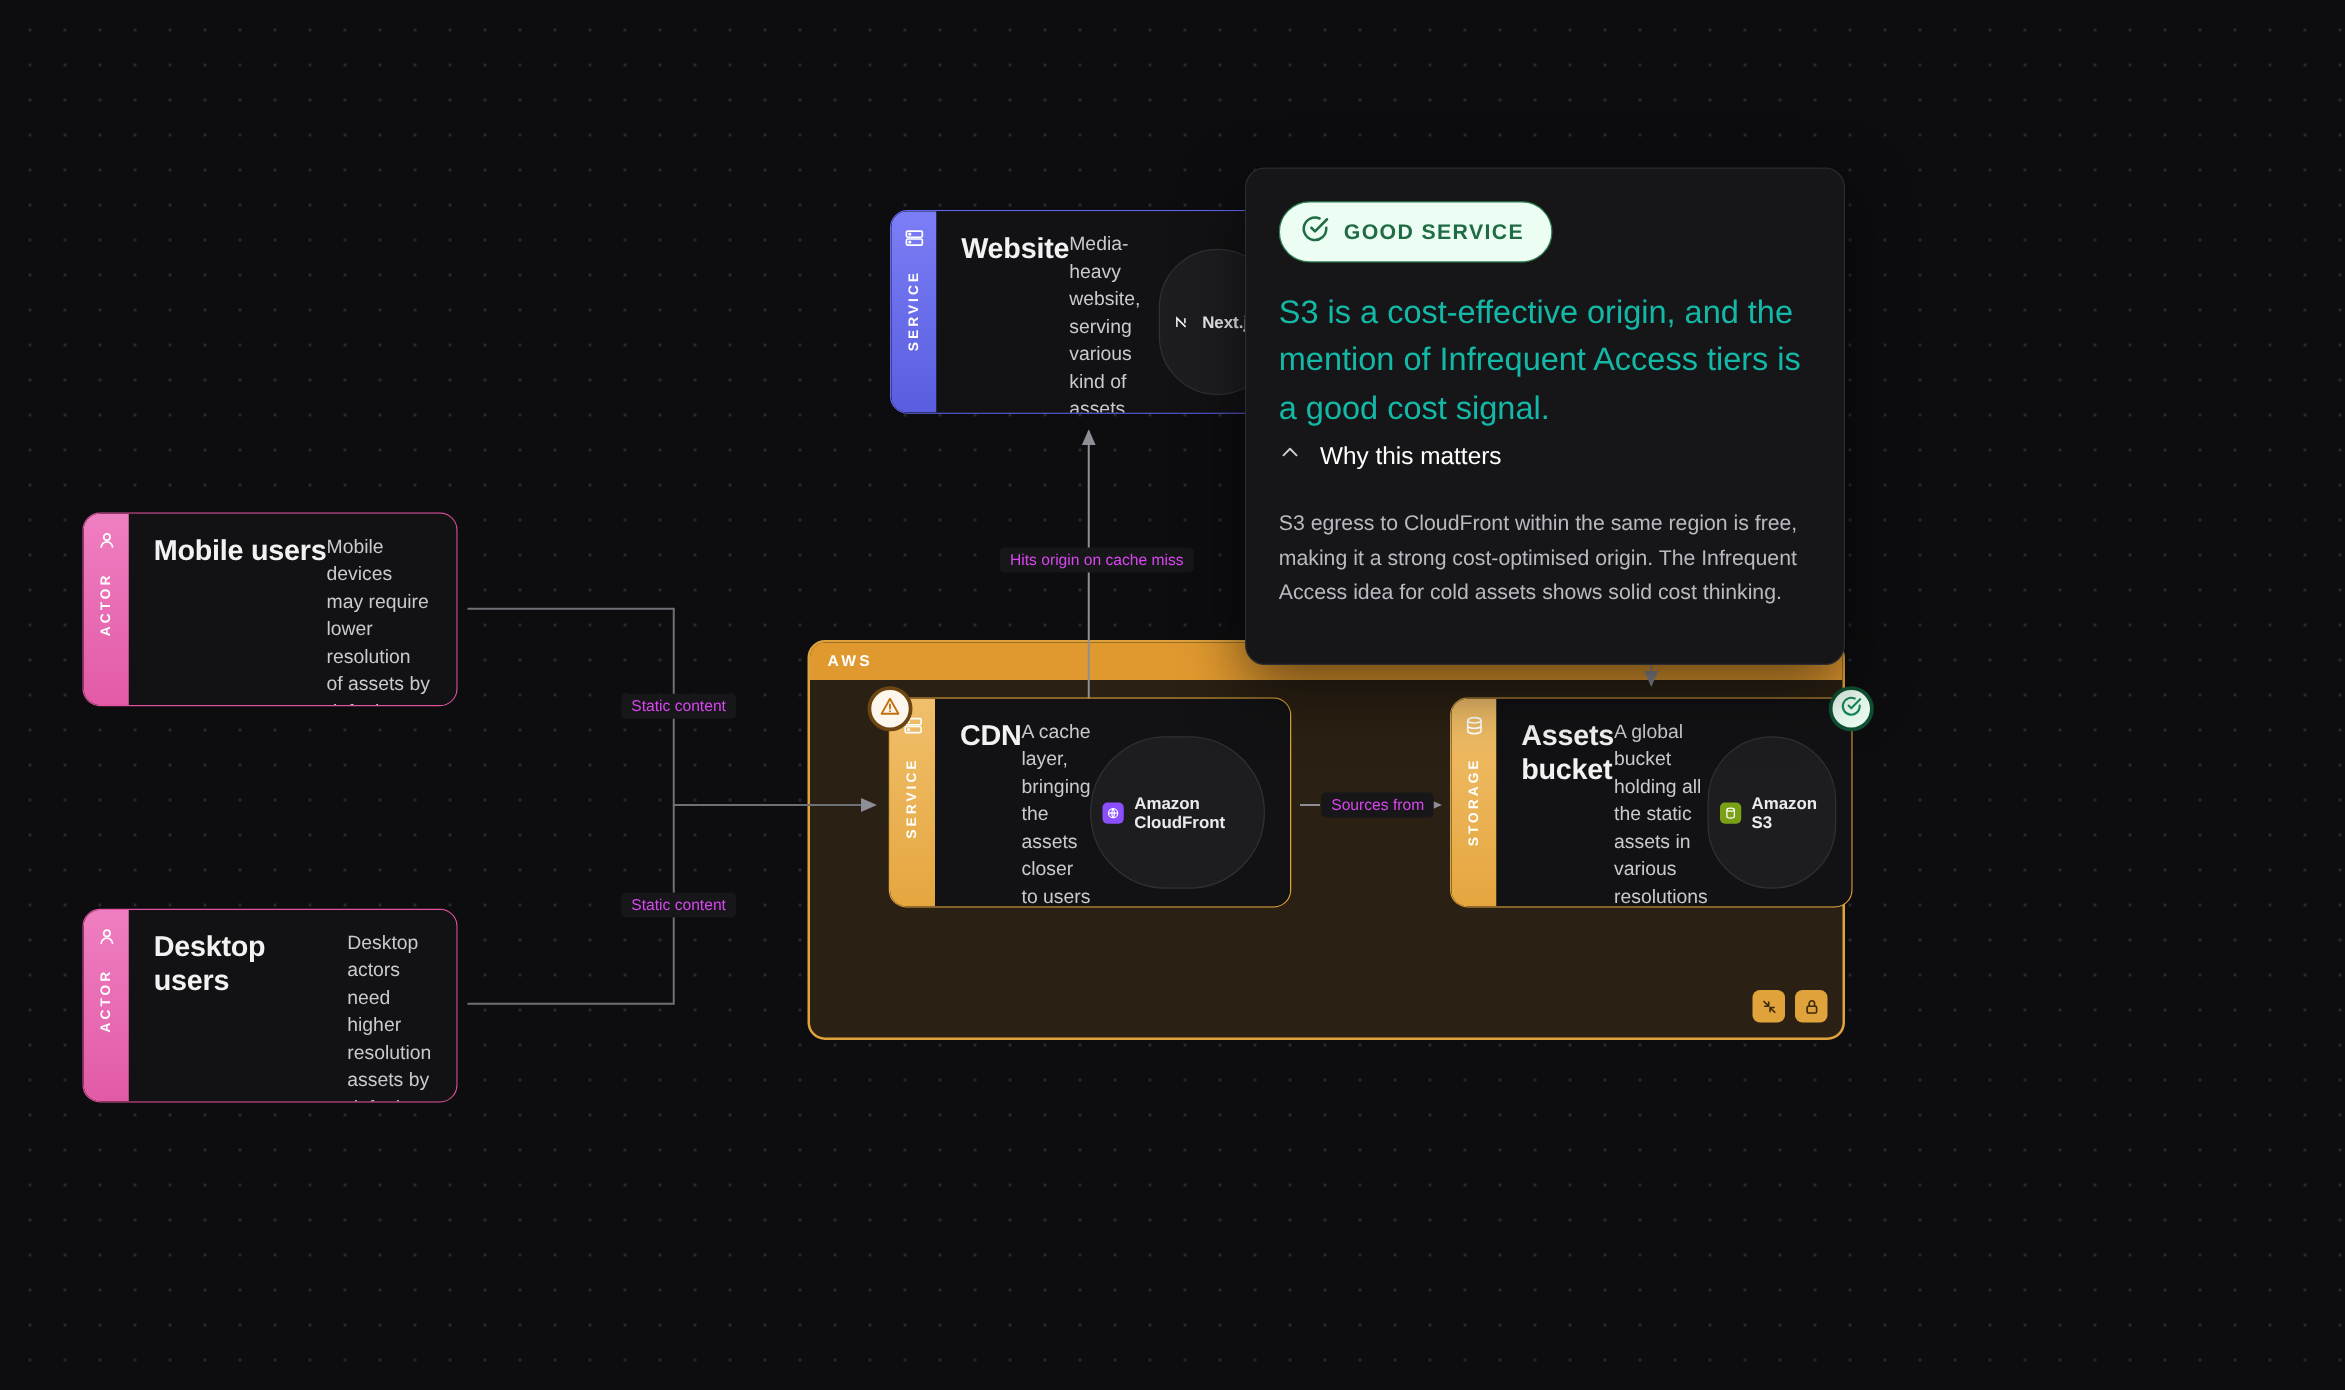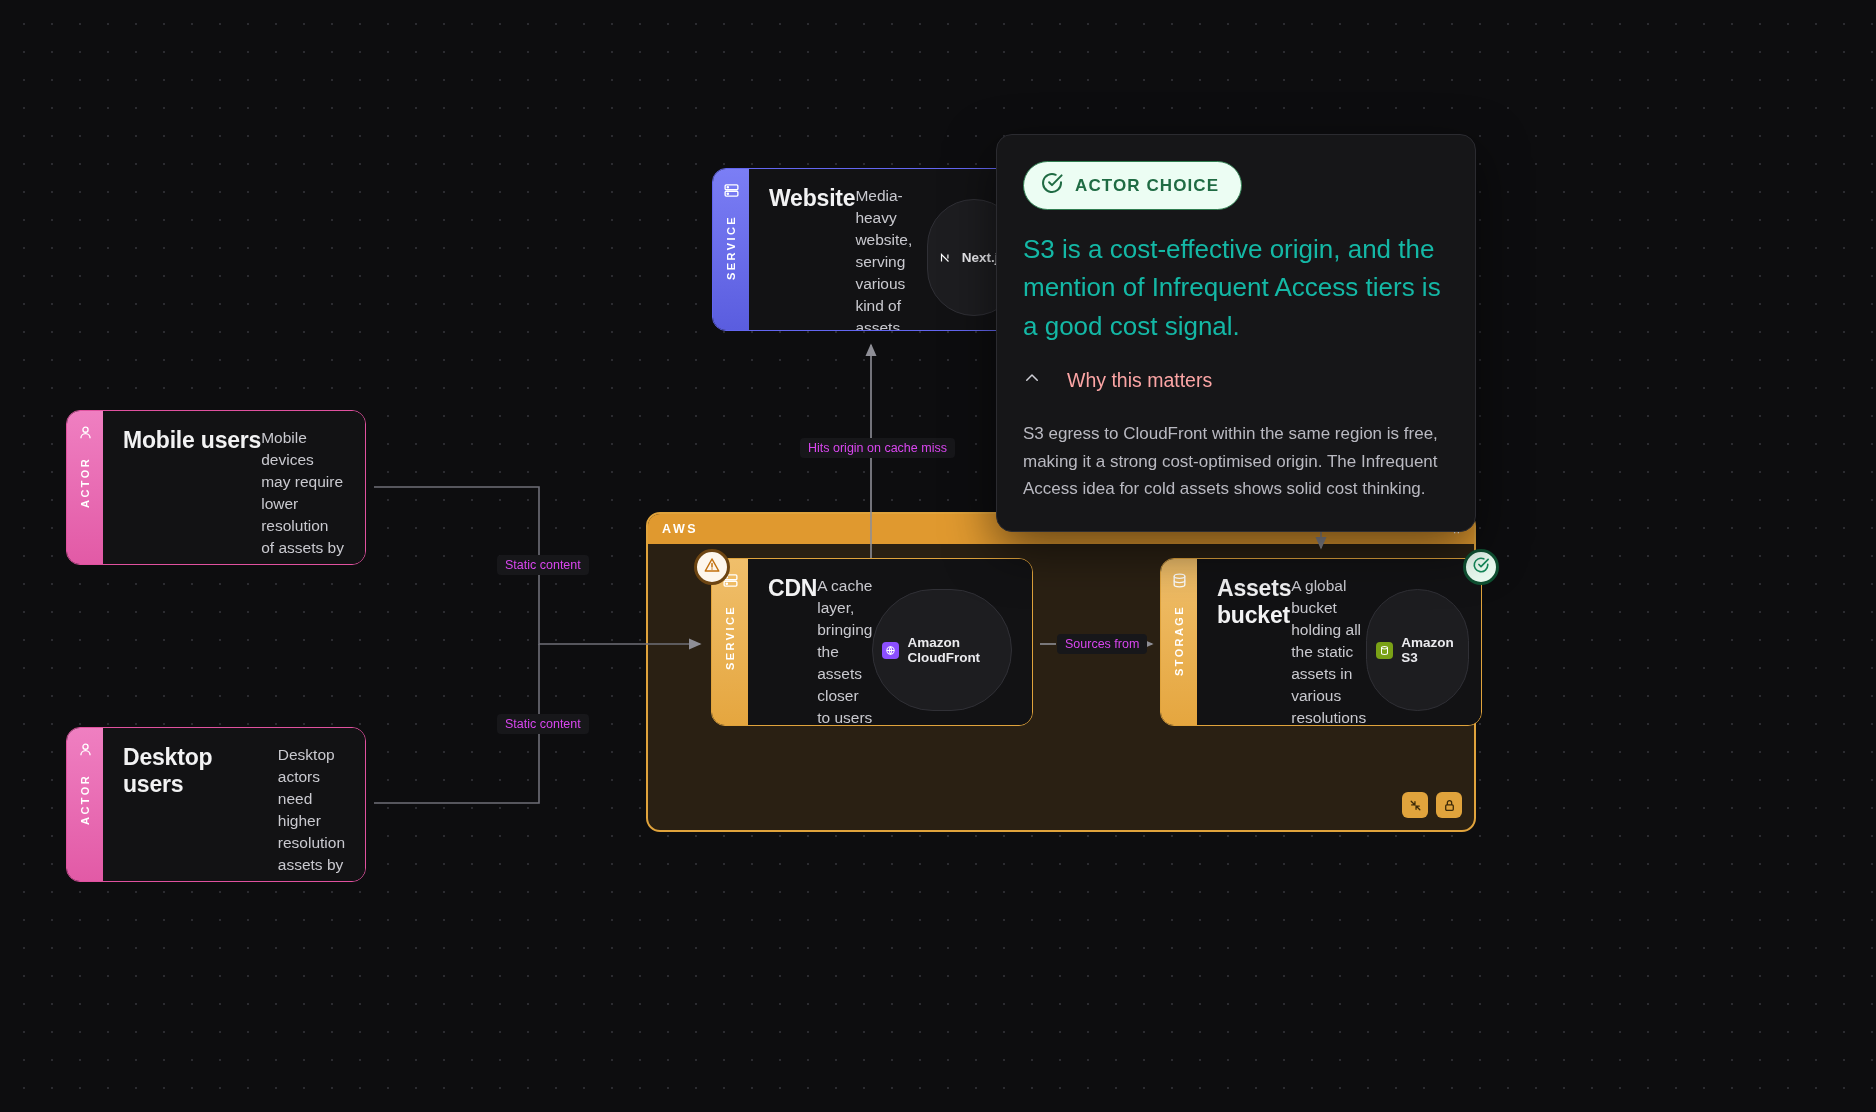--- a/index.html
+++ b/index.html
@@ -189,23 +189,23 @@
     border-radius: 999px;
     padding: 9px 22px 9px 16px;
     font-size: 17px; font-weight: 700; letter-spacing: 1.1px;
     color: #1f6b43;
   }
   #headline {
     margin-top: 20px;
     font-size: 26px; line-height: 1.48; color: #14b8a6; font-weight: 400;
   }
   #why-toggle {
-    margin-top: 24px;
-    display: flex; align-items: center; gap: 26px;
-    font-size: 19.5px; color: #fca5a5;
+    margin-top: 8px;
+    display: flex; align-items: center; gap: 15px;
+    font-size: 19.5px; color: #ffffff;
   }
   #why-body {
     margin-top: 28px;
     font-size: 17px; line-height: 1.62; color: #b9b9c1;
   }
 </style>
 </head>
 <body>
 
 <div id="canvas">
@@ -410,21 +410,21 @@
   </div>
 
   <div id="insight">
     <div id="verdict">
       <span>
         <svg width="24" height="24" viewBox="0 0 24 24" fill="none" stroke="#1f6b43" stroke-width="2" stroke-linecap="round" stroke-linejoin="round">
           <path d="M21 11.2V12a9 9 0 11-5.3-8.2"></path>
           <path d="M21.6 4.4L12 14.1l-2.9-2.9"></path>
         </svg>
       </span>
-      <span>ACTOR CHOICE</span>
+      <span>GOOD SERVICE</span>
     </div>
 
     <div id="headline">S3 is a cost-effective origin, and the mention of Infrequent Access tiers is a good cost signal.</div>
 
     <div id="why-toggle">
       <span>
         <svg width="18" height="18" viewBox="0 0 24 24" fill="none" stroke="#cfcfd6" stroke-width="2" stroke-linecap="round" stroke-linejoin="round">
           <path d="M5 15l7-7 7 7"></path>
         </svg>
       </span>

